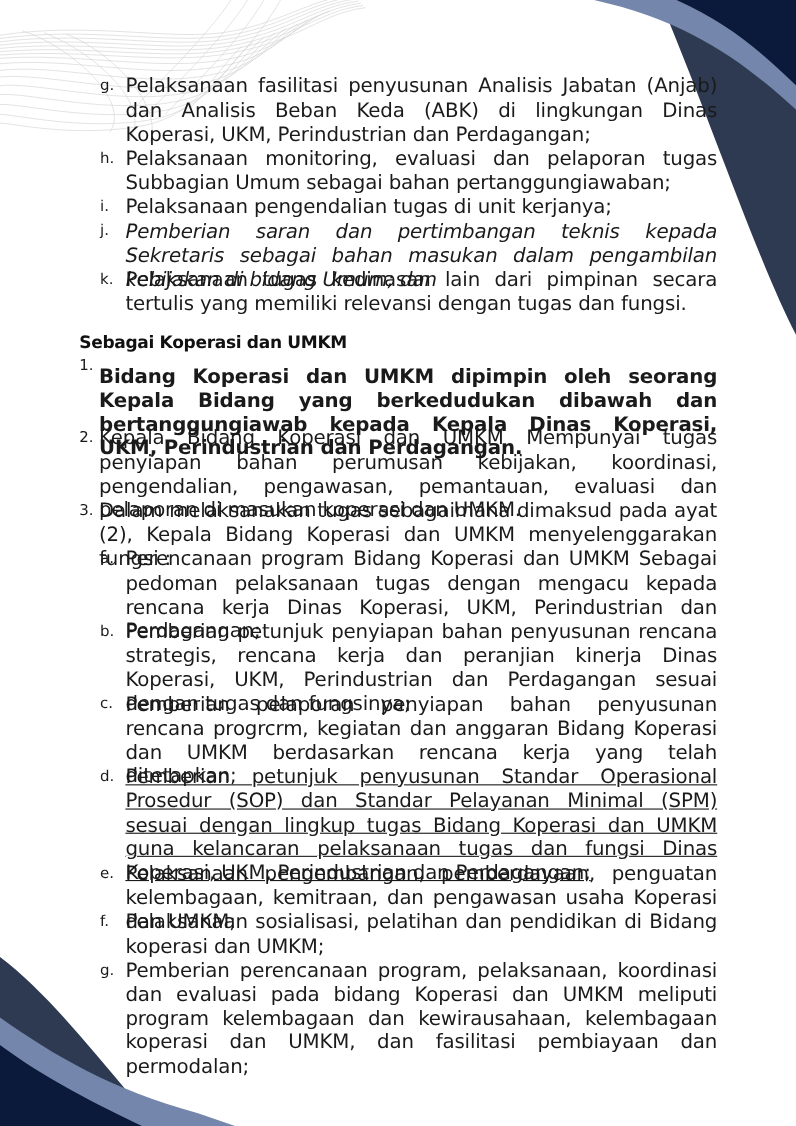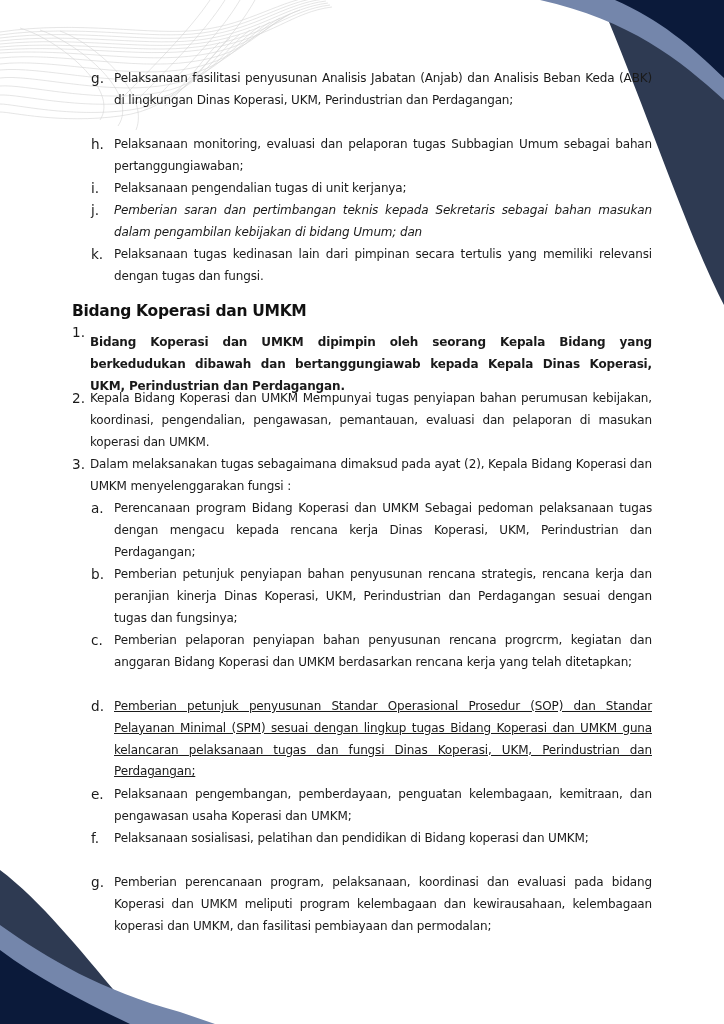--- a/index.html
+++ b/index.html
@@ -8,21 +8,21 @@
     background: #ffffff;
     font-family: "DejaVu Sans", sans-serif;
     color: #1a1a1a;
   }
   .deco { position: absolute; left: 0; top: 0; width: 724px; height: 1024px; pointer-events: none; }
   .page {
     position: absolute; left: 0; top: 0; width: 724px;
   }
   .item {
     position: absolute;
-    font-size: 12px;
+    font-size: 18px;
     line-height: 21.8px;
     text-align: justify;
     text-align-last: left;
     letter-spacing: -0.15px;
     word-spacing: 0px;
   }
   .marker { position: absolute; font-size: 13.6px; line-height: 21.8px; }
   .heading {
     position: absolute; left: 72px; top: 301px;
     font-weight: bold; font-size: 15.5px; line-height: 20px; color: #111;
@@ -81,21 +81,21 @@
     <span class="marker" style="left:91px; top:178px;">i.</span>
     <div class="item" style="left:114px; top:178px; width:538px;">Pelaksanaan pengendalian tugas di unit kerjanya;</div>
 
     <span class="marker" style="left:91px; top:200px;">j.</span>
     <div class="item" style="left:114px; top:200px; width:538px;font-style:italic;">Pemberian saran dan pertimbangan teknis kepada Sekretaris sebagai bahan masukan dalam pengambilan kebijakan di bidang Umum; dan</div>
 
     <span class="marker" style="left:91px; top:244px;">k.</span>
     <div class="item" style="left:114px; top:244px; width:538px;">Pelaksanaan tugas kedinasan lain dari pimpinan secara tertulis yang memiliki relevansi dengan tugas dan fungsi.</div>
   </div>
 
-  <div class="heading">Bidang Koperasi dan UMKM</div>
+  <div class="heading">Sebagai Koperasi dan UMKM</div>
 
   <div>
     <span class="marker" style="left:72px; top:322px;">1.</span>
     <div class="item" style="left:90px; top:332px; width:562px;font-weight:bold;">Bidang Koperasi dan UMKM dipimpin oleh seorang Kepala Bidang yang berkedudukan dibawah dan bertanggungiawab kepada Kepala Dinas Koperasi, UKM, Perindustrian dan Perdagangan.</div>
 
     <span class="marker" style="left:72px; top:388px;">2.</span>
     <div class="item" style="left:90px; top:388px; width:562px;">Kepala Bidang Koperasi dan UMKM Mempunyai tugas penyiapan bahan perumusan kebijakan, koordinasi, pengendalian, pengawasan, pemantauan, evaluasi dan pelaporan di masukan koperasi dan UMKM.</div>
 
     <span class="marker" style="left:72px; top:454px;">3.</span>
     <div class="item" style="left:90px; top:454px; width:562px;">Dalam melaksanakan tugas sebagaimana dimaksud pada ayat (2), Kepala Bidang Koperasi dan UMKM menyelenggarakan fungsi :</div>

